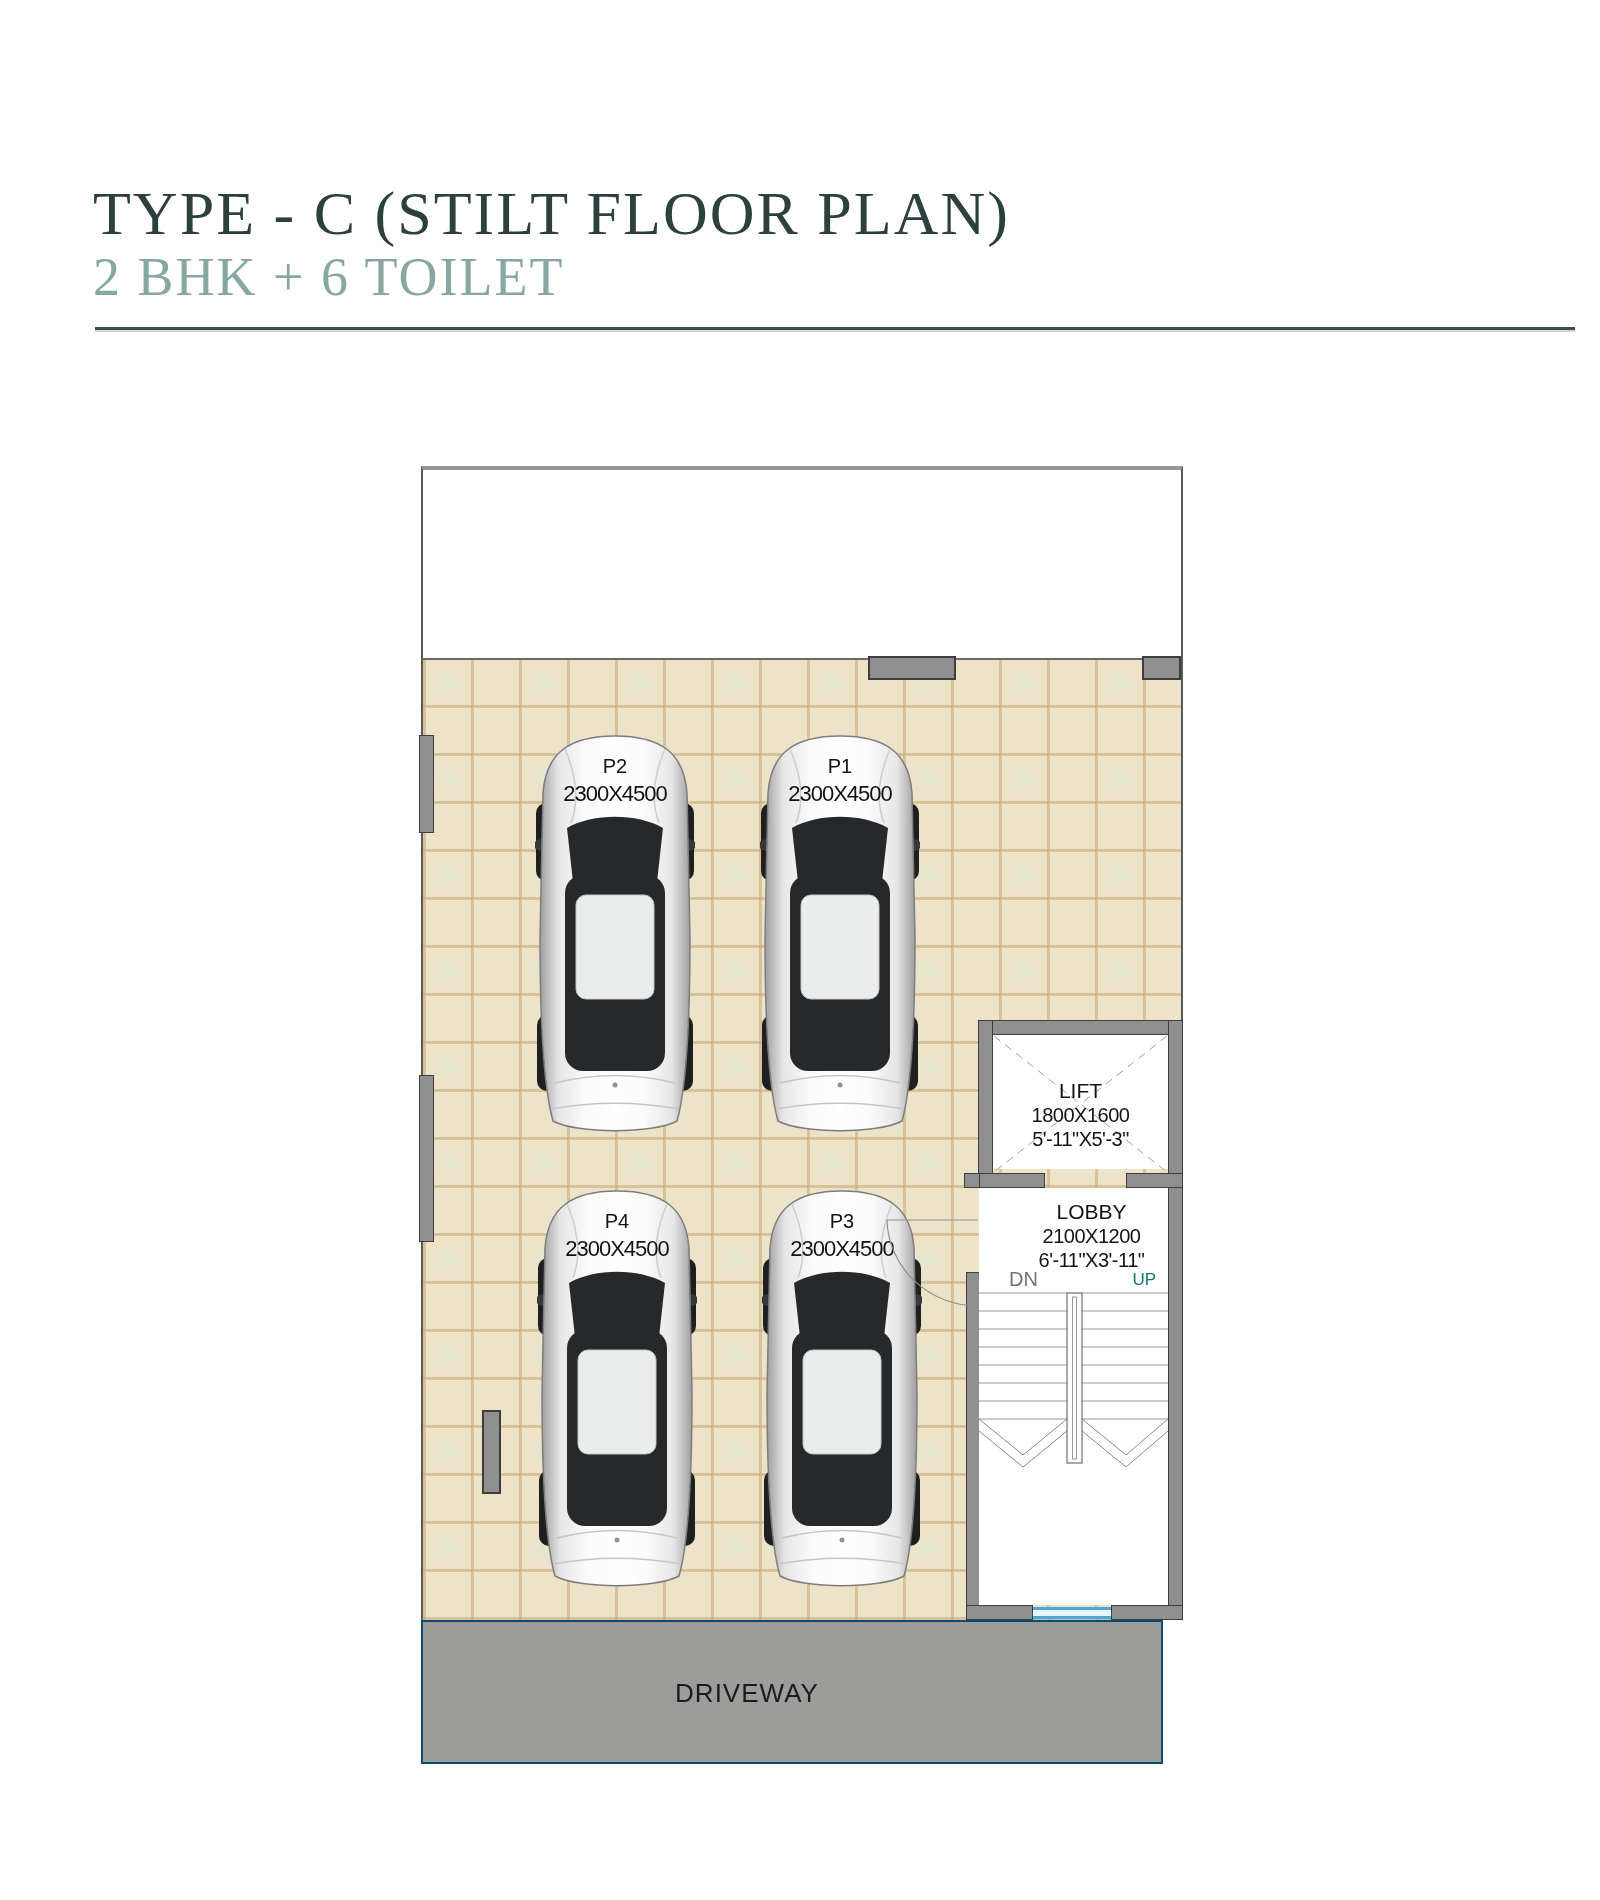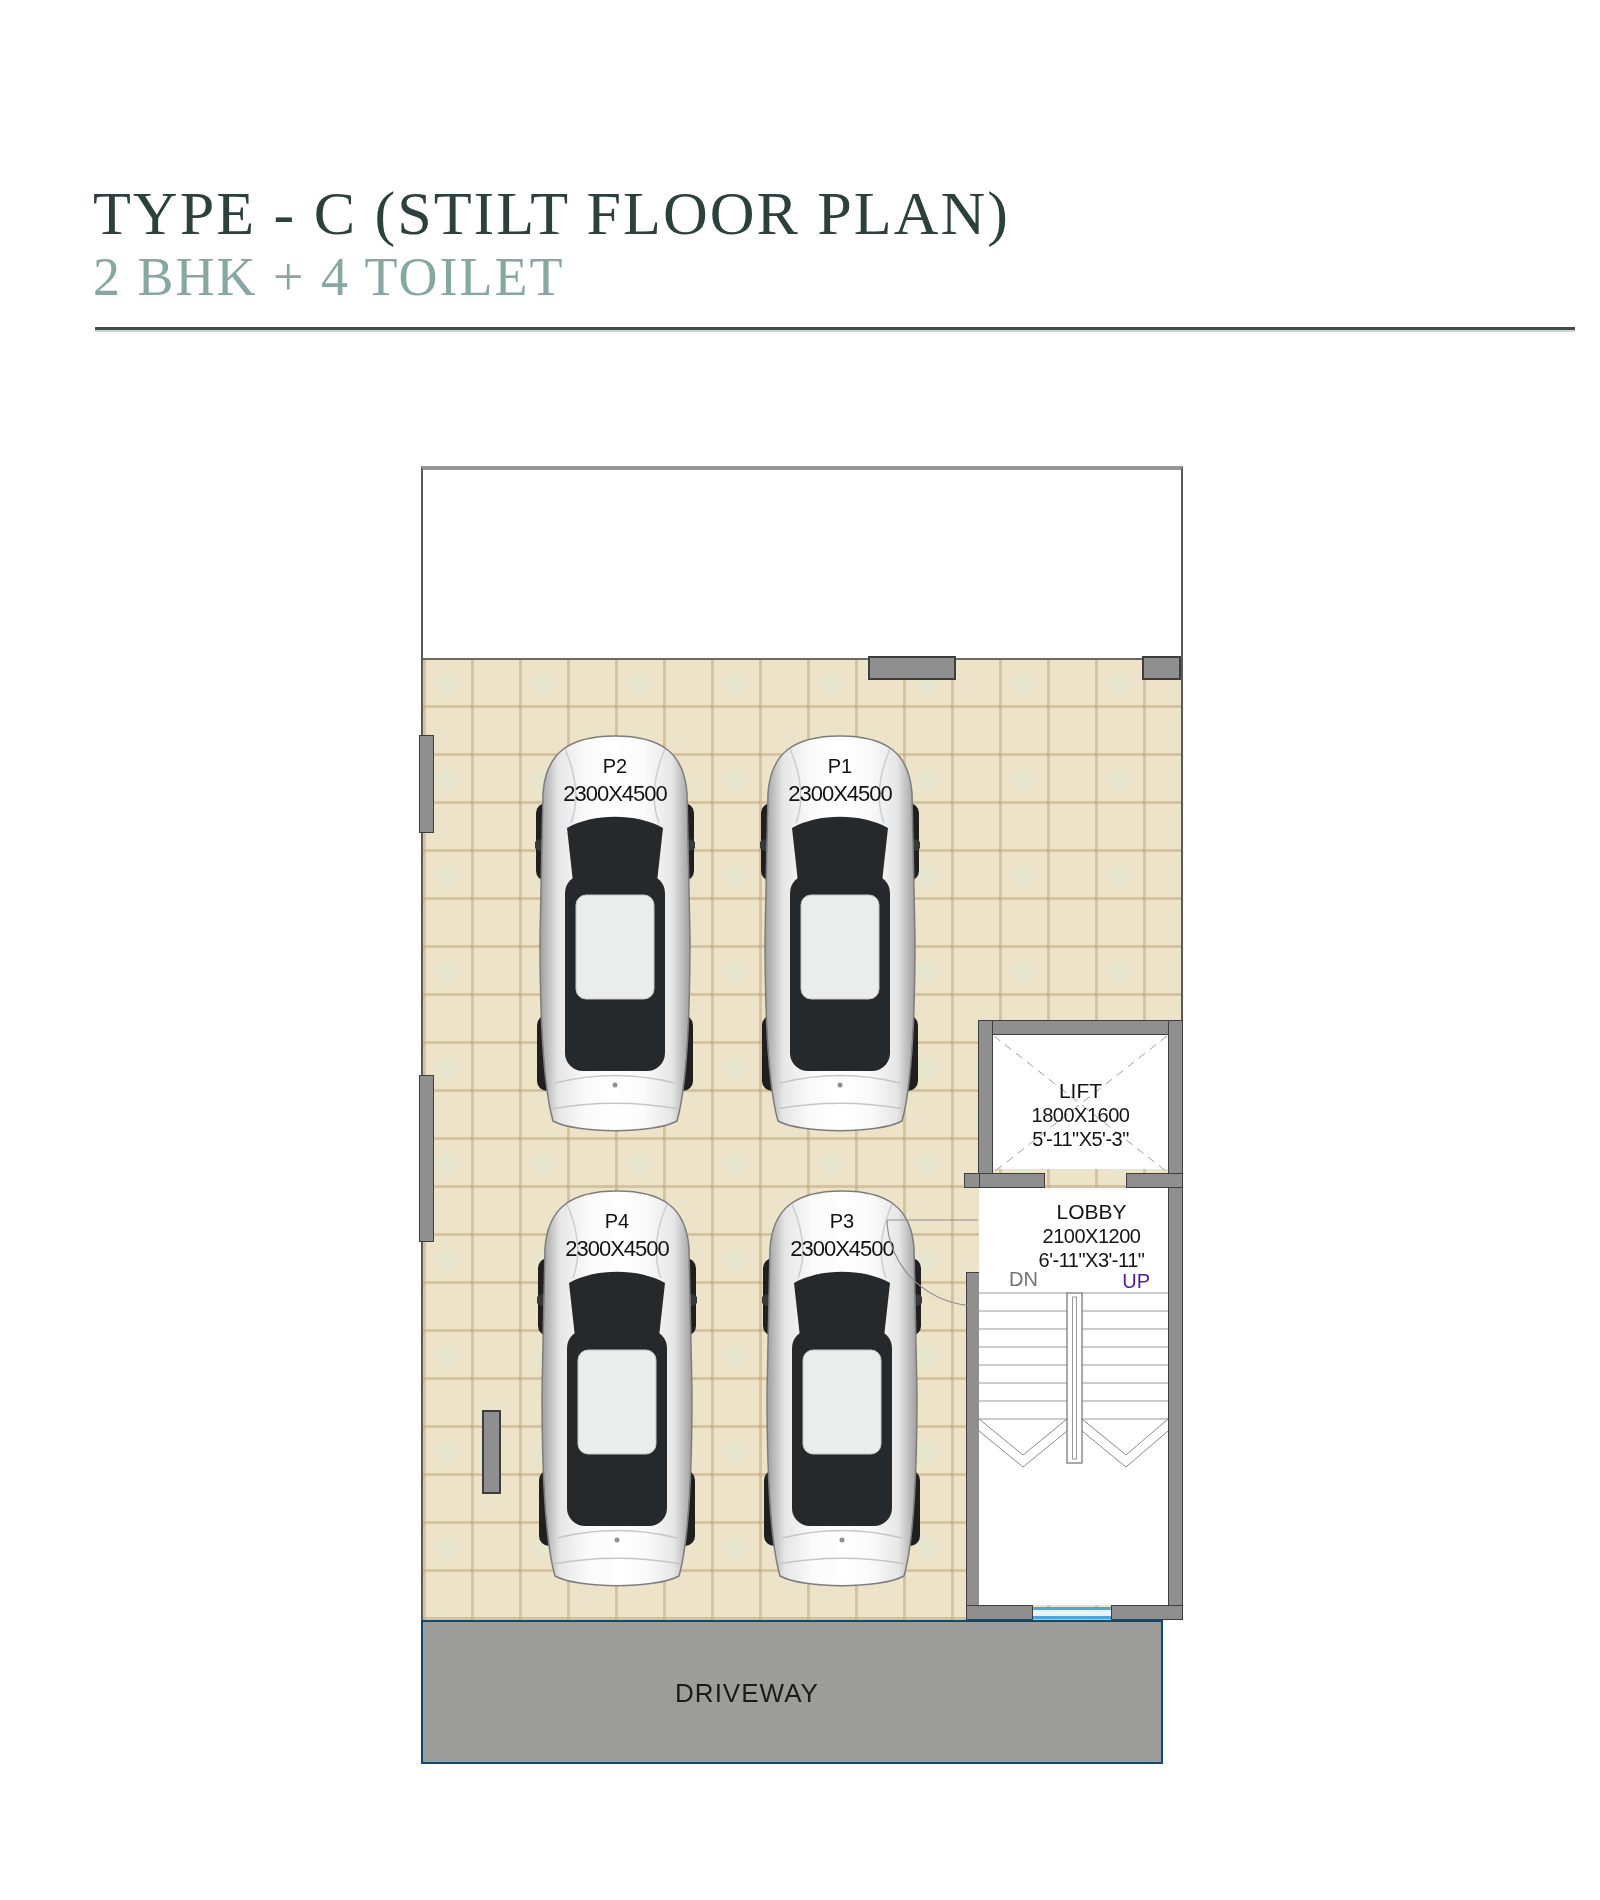--- a/index.html
+++ b/index.html
@@ -38,21 +38,21 @@
   
   .lift-interior{position:absolute;left:993px;top:1035px;width:175px;height:134px;background:#fff;}
   .lift-interior svg{position:absolute;inset:0;}
   .lift-label{position:absolute;inset:0;padding-top:44px;text-align:center;color:#141414;
               font-size:20px;line-height:24px;letter-spacing:-0.5px;}
   .lift-label .nm{font-size:21px;letter-spacing:0;}
   .lobby-interior{position:absolute;left:979px;top:1188px;width:189px;height:417px;background:#fff;}
   .lobby-label{padding-top:12px;text-align:center;color:#141414;font-size:20px;line-height:24px;letter-spacing:-0.5px;margin-left:36px;}
   .lobby-label .nm{font-size:21px;letter-spacing:0;}
   .dn{position:absolute;left:30px;top:80px;font-size:20px;color:#737373;}
-  .up{position:absolute;right:18px;top:82px;font-size:20px;color:#4c1d95;}
+  .up{position:absolute;right:12px;top:82px;font-size:17px;color:#0f766e;}
   .stairs-svg{position:absolute;left:0;top:104px;}
   .door-arc{position:absolute;left:885px;top:1218px;width:95px;height:92px;}
   .threshold{position:absolute;left:1033px;top:1607px;width:78px;height:12px;box-sizing:border-box;
              border-top:3px solid #4aa7d8;border-bottom:3px solid #4aa7d8;background:#e8f4fb;}
 
   
   .driveway{position:absolute;left:421px;top:1620px;width:742px;height:144px;
             background:#9c9c9a;border:2px solid #0c4a6e;box-sizing:border-box;}
   .driveway-label{position:absolute;top:56px;left:0;width:648px;text-align:center;
             font-size:26px;letter-spacing:1px;color:#1b1b1b;}
@@ -87,21 +87,21 @@
       <path d="M20,350 C60,340 100,340 140,350" fill="none" stroke="#c6c6c6" stroke-width="1.5"></path>
       <path d="M16,376 C60,368 100,368 144,376" fill="none" stroke="#c6c6c6" stroke-width="1.5"></path>
       <circle cx="80" cy="352" r="2.5" fill="#909090"></circle>
     </symbol>
   </defs>
 </svg>
 
 <div class="page">
 
   <div class="title">TYPE - C (STILT FLOOR PLAN)</div>
-  <div class="subtitle">2 BHK + 4 TOILET</div>
+  <div class="subtitle">2 BHK + 6 TOILET</div>
   <div class="divider"></div>
 
   <div class="plan-outline"></div>
   <div class="tile-area"></div>
 
   <div class="wall" style="left:868px;top:656px;width:88px;height:24px;"></div>
   <div class="wall" style="left:1142px;top:656px;width:39px;height:24px;"></div>
   <div class="wall thin" style="left:419px;top:735px;width:15px;height:98px;"></div>
   <div class="wall thin" style="left:419px;top:1075px;width:15px;height:167px;"></div>
   <div class="wall" style="left:482px;top:1410px;width:19px;height:84px;"></div>

